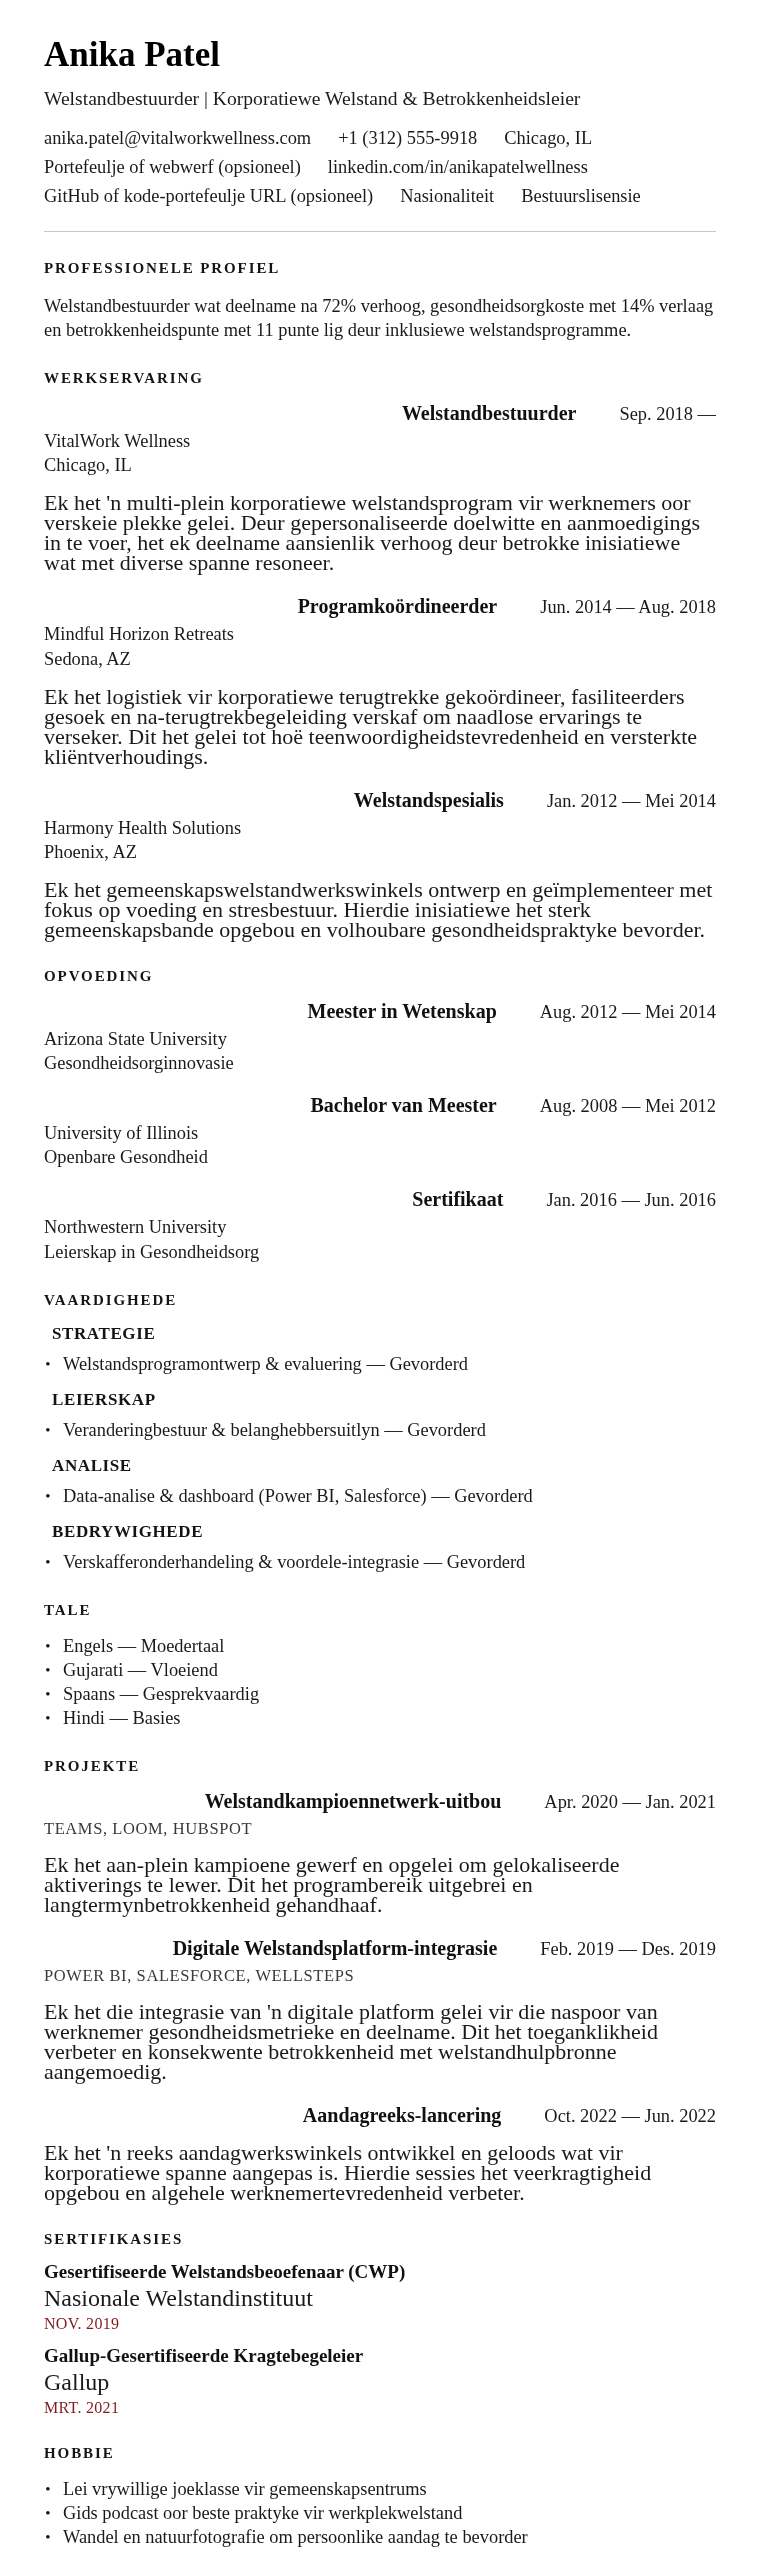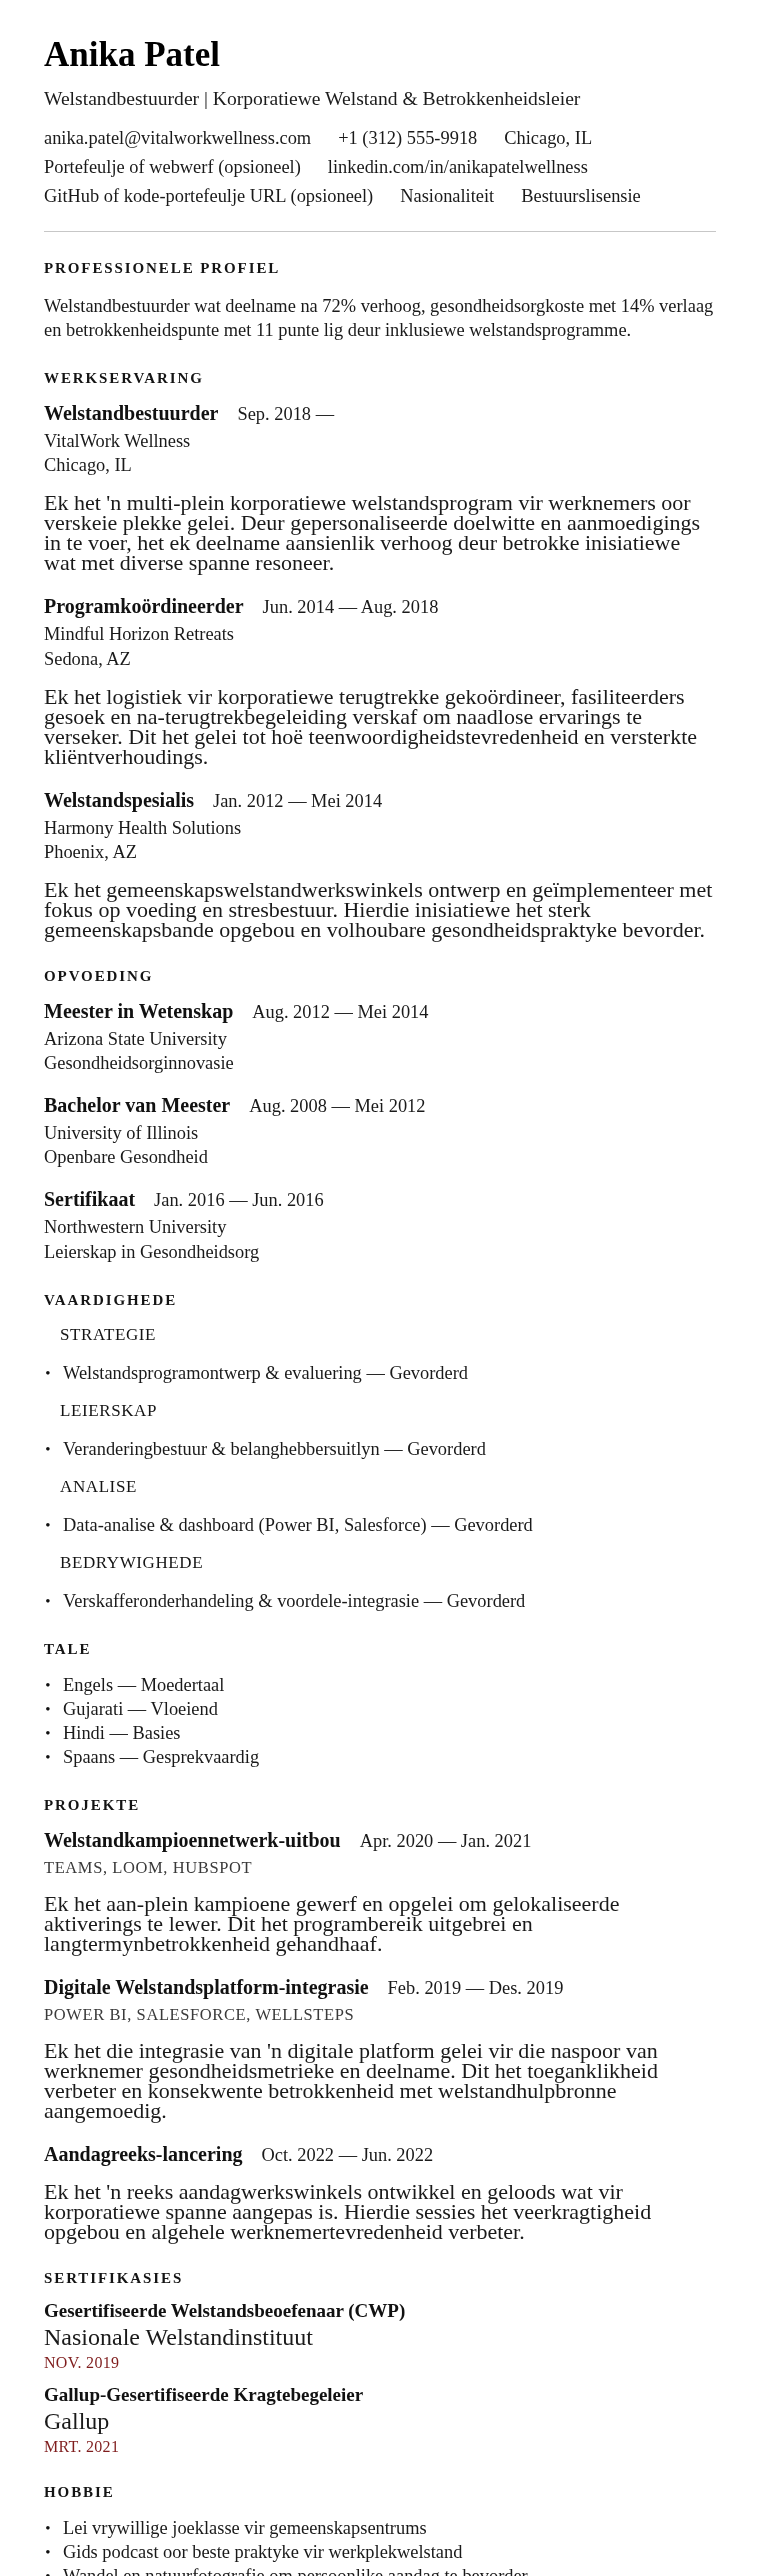--- a/index.html
+++ b/index.html
@@ -18,31 +18,31 @@
   .contact-row:first-child { margin-top:0;text-align:center; }
   .divider { border:none; border-top:1.3px solid #c7c7c7; margin:23px 0 0 0; }
   
   .section { margin-top:28px; }
   .sec-h { font-size:15px; font-weight:700; letter-spacing:1.9px; color:#141414; margin:0; }
   .body-text { font-size:18.4px; line-height:24px; margin:16.5px 0 0 0; }
   
   .entries { margin-top:14px; }
   .entry { margin-top:19px; }
   .entry:first-child { margin-top:15px; }
-  .entry-head { display:flex; justify-content:flex-start; align-items:baseline; }
+  .entry-head { display:flex; justify-content:flex-end; align-items:baseline;gap:24px; }
   .entry-title { font-size:20px; font-weight:700; color:#111; }
   .entry-date { font-size:18.4px; color:#1a1a1a; white-space:nowrap; margin-left:19px; }
   .entry-sub { font-size:18.4px; line-height:23px; margin-top:5px; }
   .entry-sub2 { font-size:18.4px; line-height:23px; margin-top:1.3px; }
   .entry-stack { font-size:16.5px; letter-spacing:0.6px; color:#3a3a3a; margin-top:6.3px; }
   .entry-desc { font-size:22px; line-height:20px; margin-top:16px; }
   
   .skill-group { margin-top:14px; }
   .skill-group:first-of-type { margin-top:15px; }
-  .skill-h { font-size:17px; font-weight:400; letter-spacing:0.6px; color:#141414; margin:16px; }
+  .skill-h { font-size:17px; font-weight:700; letter-spacing:0.6px; color:#141414; margin:8px; }
   ul.dotted { list-style:none; margin:5px 0 0 0; padding:0; font-size:18.4px; line-height:24px; }
   ul.dotted li { position:relative; padding-left:19px; }
   ul.dotted li::before { content:"\2022"; position:absolute; left:1.3px; top:0; font-size:15px; line-height:24px; color:#111; }
   ul.dotted.standalone { margin-top:15px; }
   
   .cert { margin-top:12.7px; }
   .cert:first-child { margin-top:15px; }
   .cert-title { font-size:19px; font-weight:700; color:#111; }
   .cert-issuer { font-size:24px; line-height:21.5px; margin-top:5px; }
   .cert-date { font-size:16px; letter-spacing:0.3px; color:#7f1d1d; margin-top:5px; }
@@ -181,22 +181,22 @@
         <li>Verskafferonderhandeling &amp; voordele-integrasie — Gevorderd</li>
       </ul>
     </div>
   </section>
 
   <section class="section">
     <h2 class="sec-h">TALE</h2>
     <ul class="dotted standalone">
       <li>Engels — Moedertaal</li>
       <li>Gujarati — Vloeiend</li>
+      <li>Spaans — Gesprekvaardig</li>
       <li>Hindi — Basies</li>
-      <li>Spaans — Gesprekvaardig</li>
     </ul>
   </section>
 
   <section class="section">
     <h2 class="sec-h">PROJEKTE</h2>
     <div class="entries">
 
       <div class="entry">
         <div class="entry-head">
           <span class="entry-title">Welstandkampioennetwerk-uitbou</span>

